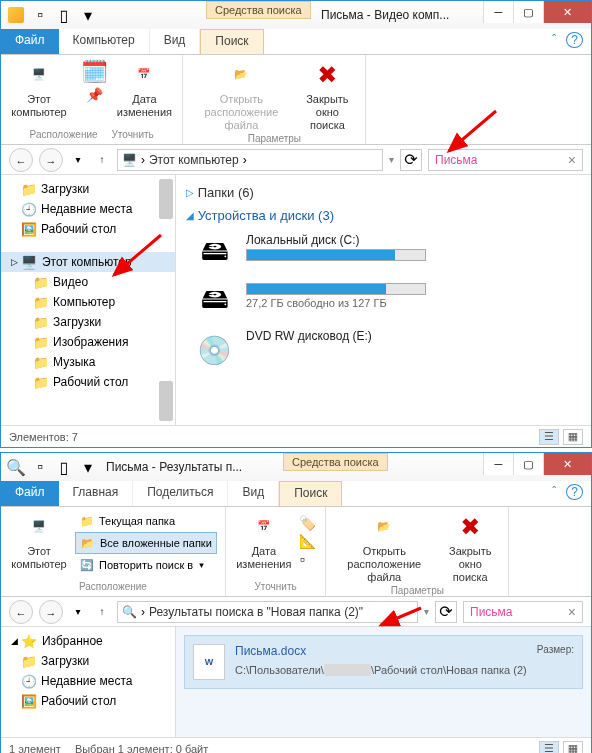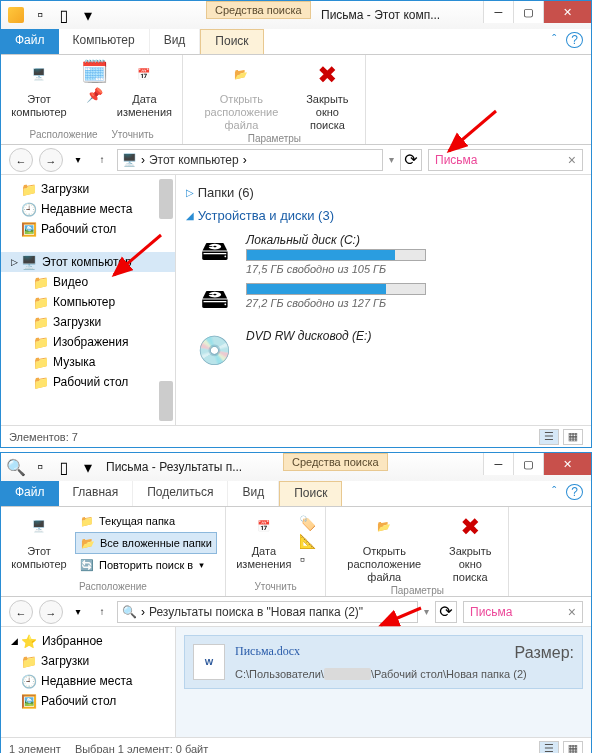--- a/index.html
+++ b/index.html
@@ -61,43 +61,43 @@
 .scroll-thumb { position: absolute; right: 2px; top: 4px; width: 14px; height: 40px; background: #ccc; border-radius: 2px; }
 .scroll-thumb.b { top: auto; bottom: 4px; }
 
 .content { flex: 1; padding: 6px 10px; overflow: auto; }
 .group-header { font-size: 13px; color: #333; padding: 4px 0; cursor: pointer; display: flex; align-items: center; gap: 4px; }
 .group-header .caret { color: #2a8dd4; font-size: 10px; }
 .group-header.blue { color: #1a5ea8; }
 .drives { padding-left: 8px; }
 .drive { display: flex; gap: 10px; align-items: flex-start; margin: 6px 0; cursor: pointer; }
 .drive-icon { width: 42px; height: 42px; display: flex; align-items: center; justify-content: center; font-size: 28px; }
-.drive-info { flex: 1; font-size: 12px; font-style: italic; }
+.drive-info { flex: 1; font-size: 12px; }
 .drive-name { color: #222; margin-bottom: 2px; }
 .drive-bar { width: 180px; height: 12px; border: 1px solid #aaa; background: #e8e8e8; margin: 2px 0; position: relative; }
 .drive-bar-fill { height: 100%; background: #2a9de0; }
 .drive-free { font-size: 11px; color: #666; }
 
 
 .statusbar { height: 22px; border-top: 1px solid #ddd; display: flex; align-items: center; padding: 0 8px; font-size: 11px; color: #555; gap: 14px; position: relative; }
 .view-icons { position: absolute; right: 8px; display: flex; gap: 4px; }
 .view-icon { width: 20px; height: 16px; border: 1px solid #ccc; display: flex; align-items: center; justify-content: center; cursor: pointer; }
 .view-icon.active { background: #d6e8f7; }
 
 
 .body-area2 { display: flex; height: 110px; }
 .tree2 { width: 175px; border-right: 1px solid #ddd; padding: 4px 0; }
 .content2 { flex: 1; padding: 8px; background: #f0f6fb; }
 .result-item { background: #dae9f6; border: 1px solid #b8d4ec; padding: 8px; display: flex; gap: 10px; cursor: pointer; }
 .result-icon { width: 32px; height: 36px; background: #fff; border: 1px solid #ccc; display: flex; align-items: center; justify-content: center; position: relative;}
 .result-icon::after{content:"W";position:absolute;font-size:9px;color:#2b579a;font-weight:bold;}
 .result-info { flex: 1; font-size: 12px; }
-.result-name { color: #2a5caa; font-family: Liberation Serif, serif; }
+.result-name { color: #2a5caa; }
 .result-path { color: #555; font-size: 11px; margin-top: 6px; }
-.result-size { color: #555; font-size: 16px; text-align: right; }
+.result-size { color: #555; font-size: 10px; text-align: right; }
 
 
 .arrow { position: absolute; pointer-events: none; z-index: 50; }
 .arrow svg { overflow: visible; }
 
 .win-icon { width: 16px; height: 16px; background: linear-gradient(135deg,#ffc83d,#f5a623); border-radius: 2px; display: inline-block; }
 .blurred { background: #dadada; color: transparent; border-radius: 2px; padding: 0 18px; }
 </style>
 </head>
 <body>
@@ -107,21 +107,21 @@
   <div class="titlebar">
     <div class="qat">
       <div class="qat-btn">
           <span class="win-icon"></span>
         </div>
       <div class="qat-btn">▫</div>
       <div class="qat-btn">▯</div>
       <div class="qat-btn">▾</div>
     </div>
     <div class="search-tools-tab">Средства поиска</div>
-    <div class="title-text">Письма - Этот комп...</div>
+    <div class="title-text">Письма - Видео комп...</div>
     <div class="win-controls">
       <div class="win-btn">─</div>
       <div class="win-btn">▢</div>
       <div class="win-btn win-close">✕</div>
     </div>
   </div>
 
   <div class="tabs">
     <div class="file-tab">Файл</div>
     <div class="tab">Компьютер</div>
@@ -239,21 +239,20 @@
           <span>Устройства и диски (3)</span>
         </div>
       <div class="drives">
         <div class="drive">
           <div class="drive-icon">🖴</div>
           <div class="drive-info">
             <div class="drive-name">Локальный диск (C:)</div>
             <div class="drive-bar">
                 <div class="drive-bar-fill" style="width:83%"></div>
               </div>
-            <div class="drive-free">17,5 ГБ свободно из 105 ГБ</div>
           </div>
         </div>
         <div class="drive">
           <div class="drive-icon">🖴</div>
           <div class="drive-info">
             <div class="drive-bar">
                 <div class="drive-bar-fill" style="width:78%"></div>
               </div>
             <div class="drive-free">27,2 ГБ свободно из 127 ГБ</div>
           </div>

